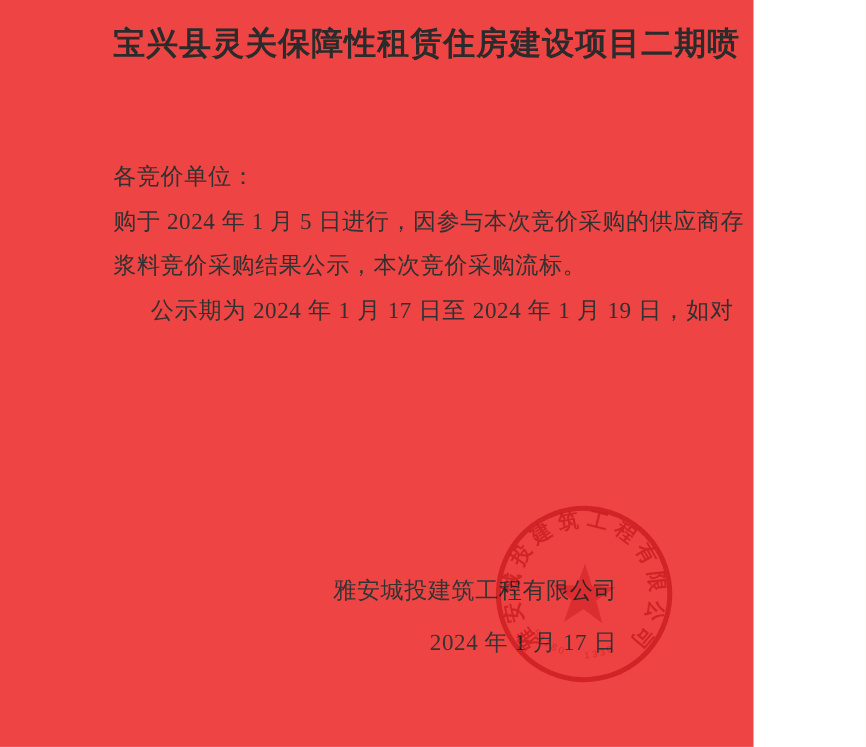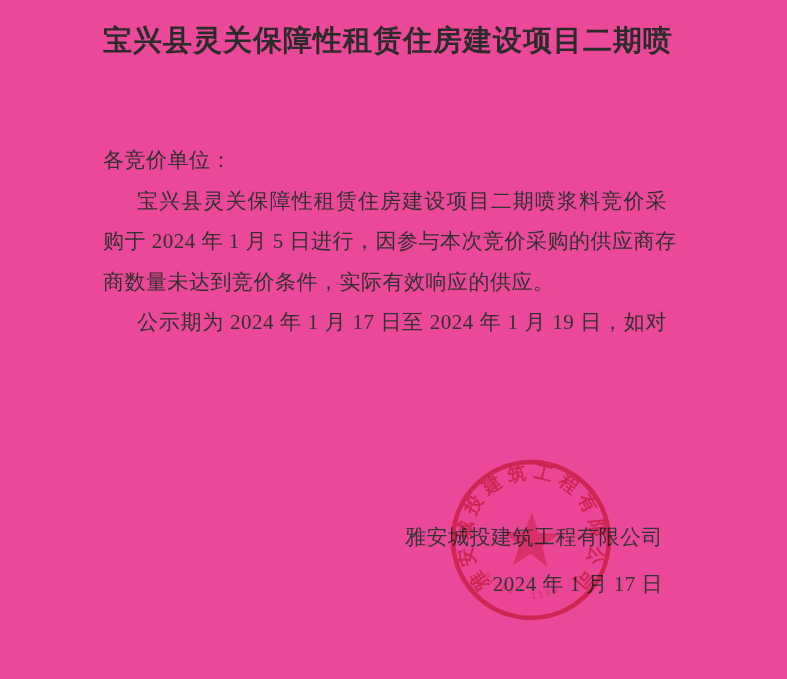--- a/index.html
+++ b/index.html
@@ -1,20 +1,20 @@
 <!DOCTYPE html>
 <html><head>
 <meta charset="utf-8">
 <style>
   html, body { margin: 0; padding: 0; background: #ffffff; }
   .page {
     position: relative;
-    width: 787px;
+    width: 685px;
     height: 679px;
-    background: #ec4899;
+    background: #ef4444;
     overflow: hidden;
     font-family: "Liberation Serif", "DejaVu Serif", serif;
     color: #313131;
   }
   .title-block {
     position: absolute;
     left: 98px;
     top: 19px;
     width: 580px;
     text-align: center;
@@ -83,23 +83,22 @@
 <div class="page">
 
   <div class="title-block">
     <div>宝兴县灵关保障性租赁住房建设项目二期喷</div>
   </div>
 
   <div class="content">
     <div class="line short salutation">各竞价单位：</div>
 
     <div>
-      <div class="line indent">宝兴县灵关保障性租赁住房建设项目二期喷浆料竞价采</div>
       <div class="line">购于 2024 年 1 月 5 日进行，因参与本次竞价采购的供应商存</div>
-      <div class="line short">商数量未达到竞价条件，实际有效响应的供应。</div>
+      <div class="line short">浆料竞价采购结果公示，本次竞价采购流标。</div>
     </div>
 
     <div>
       <div class="line indent">公示期为 2024 年 1 月 17 日至 2024 年 1 月 19 日，如对</div>
     </div>
   </div>
 
   <div class="signature-block">
     <div>雅安城投建筑工程有限公司</div>
     <div>2024 年 1 月 17 日</div>

